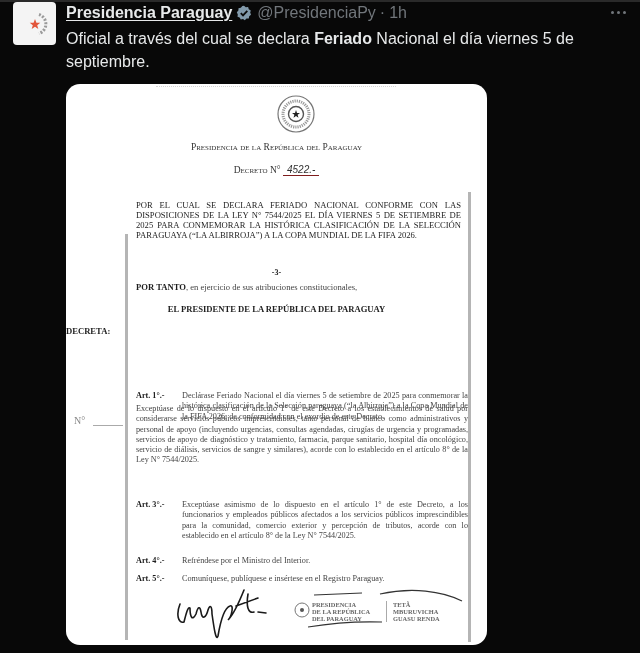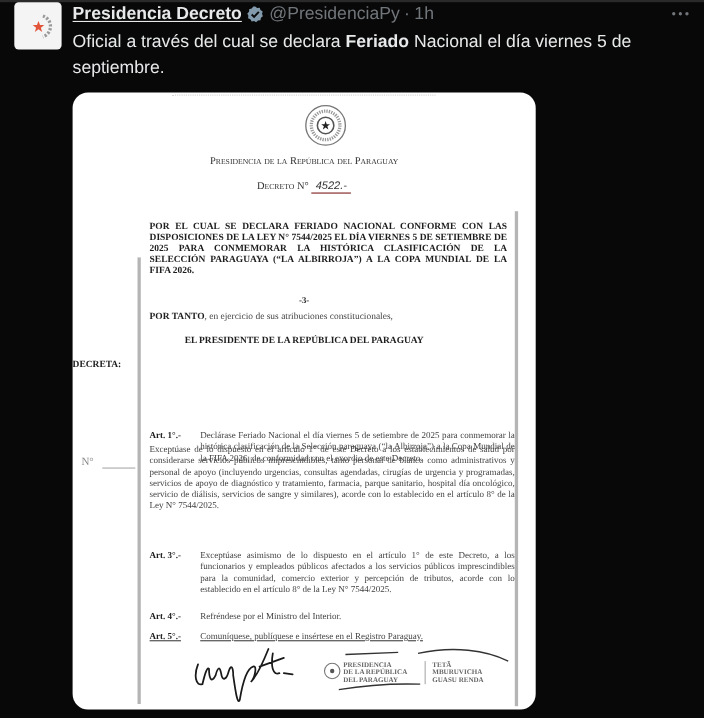--- a/index.html
+++ b/index.html
@@ -29,31 +29,31 @@
   .m-nro { position: absolute; left: 8px; top: 331px; font-size: 10px; color: #888; }
   .m-nro-line { position: absolute; left: 27px; top: 341px; width: 30px; height: 1px; background: #aaa; }
 
   .seal { position: absolute; left: 210px; top: 10px; width: 40px; height: 40px; }
   .org { position: absolute; left: 0; width: 421px; text-align: center; font-variant: small-caps; color: #333; }
   .org1 { top: 58px; font-size: 9.5px; }
   .org2 { top: 69px; font-size: 9.5px; }
   .org3 { top: 80px; font-size: 9.5px; }
   .decnum { font-family: Liberation Sans, sans-serif; font-style: italic; font-size: 10px; border-bottom: 1px solid #7f1d1d; padding: 0 4px; color: #333; font-variant: normal; }
 
-  .title { position: absolute; left: 70px; top: 116px; width: 325px; font-size: 8.6px; line-height: 10px; font-weight: 700; text-align: justify; color: #1d1d1d; }
+  .title { position: absolute; left: 70px; top: 116px; width: 325px; font-size: 8.6px; line-height: 10px; font-weight: 400; text-align: justify; color: #1d1d1d; }
   .pagenum { position: absolute; left: 0; width: 421px; top: 184px; text-align: center; font-size: 8px; font-weight: 700; }
   .portanto { position: absolute; left: 70px; top: 198px; font-size: 8.6px; color: #444; }
   .portanto b { color: #1d1d1d; }
   .presidente { position: absolute; left: 0; width: 421px; top: 220px; text-align: center; font-size: 8.6px; font-weight: 700; color: #1d1d1d; }
   .decreta { position: absolute; left: 0; width: 421px; top: 242px; text-align: left; font-size: 8.6px; font-weight: 700; color: #1d1d1d; }
 
   .art { position: absolute; left: 70px; width: 332px; display: flex; font-size: 8.2px; line-height: 10.3px; color: #444; }
   .art .lbl { width: 46px; flex: 0 0 46px; font-weight: 700; color: #1d1d1d; }
   .art .txt { flex: 1; text-align: justify; }
-  .a1 { top: 283px; margin-top: 24px; } .a2 { top: 320px; } .a3 { top: 416px; } .a4 { top: 472px; } .a5 { top: 490px; text-decoration: underline; }
+  .a1 { top: 283px; margin-top: 24px; } .a2 { top: 320px; } .a3 { top: 416px; } .a4 { top: 472px; } .a5 { top: 490px; }
 
   .signature { position: absolute; left: 108px; top: 500px; width: 110px; height: 60px; }
   .stamp { position: absolute; left: 226px; top: 505px; width: 180px; height: 40px; }
   .stamp-left { position: absolute; left: 20px; top: 12px; font-size: 6.4px; line-height: 7px; color: #666; font-weight: 700; }
   .stamp-right { position: absolute; left: 94px; top: 12px; font-size: 6.4px; line-height: 7px; color: #666; font-weight: 700; border-left: 1px solid #aaa; padding-left: 6px; }
   .stamp-seal { position: absolute; left: 2px; top: 13px; width: 16px; height: 16px; }
 </style>
 </head>
 <body>
 
@@ -61,21 +61,21 @@
 
 <div class="avatar">
   <svg viewBox="0 0 30 30">
     <path d="M14 5 A10 10 0 1 0 14 25 A7.5 7.5 0 1 1 14 5 Z" fill="#e2553b"></path>
     <polygon points="15,10 16.4,13.8 20.3,13.8 17.2,16.2 18.3,20 15,17.7 11.7,20 12.8,16.2 9.7,13.8 13.6,13.8" fill="#e2553b"></polygon>
     <path d="M19 5.5 A10 10 0 0 1 19 24.5" stroke="#9a9a9a" stroke-width="3" stroke-dasharray="2 1.5" fill="none"></path>
   </svg>
 </div>
 
 <div class="header">
-  <span class="display-name">Presidencia Decreto</span>
+  <span class="display-name">Presidencia Paraguay</span>
   <span class="badge">
     <svg viewBox="0 0 16 16" width="16" height="16">
       <path d="M8 0.8 L9.8 2.2 L12.1 2 L12.8 4.2 L14.8 5.4 L14.2 7.6 L15 9.8 L13.2 11.2 L12.8 13.5 L10.5 13.6 L8.8 15.2 L7 14 L4.8 14.6 L3.6 12.6 L1.5 11.7 L1.8 9.4 L0.8 7.3 L2.4 5.6 L2.5 3.3 L4.8 2.7 L6.3 1 Z" fill="#829aab"></path>
       <path d="M4.8 8.2 L7 10.4 L11.3 5.8" stroke="#0a0a0a" stroke-width="1.8" fill="none"></path>
     </svg>
   </span>
   <span class="handle">@PresidenciaPy</span>
   <span class="dot">·</span>
   <span class="time">1h</span>
 </div>

